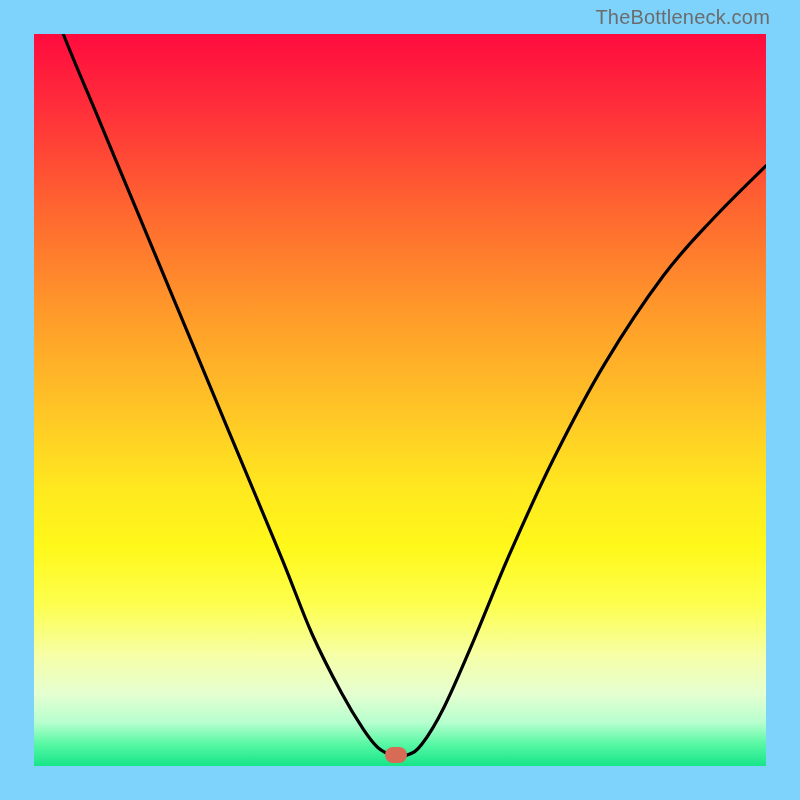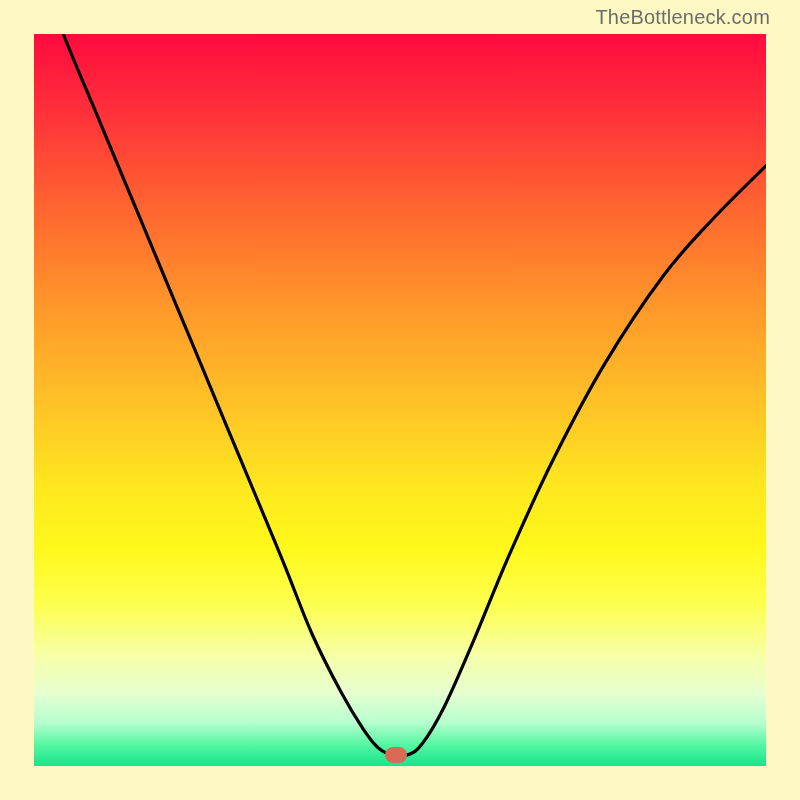--- a/index.html
+++ b/index.html
@@ -7,21 +7,21 @@
     padding: 0;
     width: 800px;
     height: 800px;
     background: #000;
     overflow: hidden;
     font-family: Arial, Helvetica, sans-serif;
   }
   .frame {
     position: absolute;
     inset: 0;
-    background: #fef9c3;
+    background: #7dd3fc;
   }
   .plot-area {
     position: absolute;
     left: 34px;
     top: 34px;
     width: 732px;
     height: 732px;
     overflow: hidden;
   }
   .gradient {

